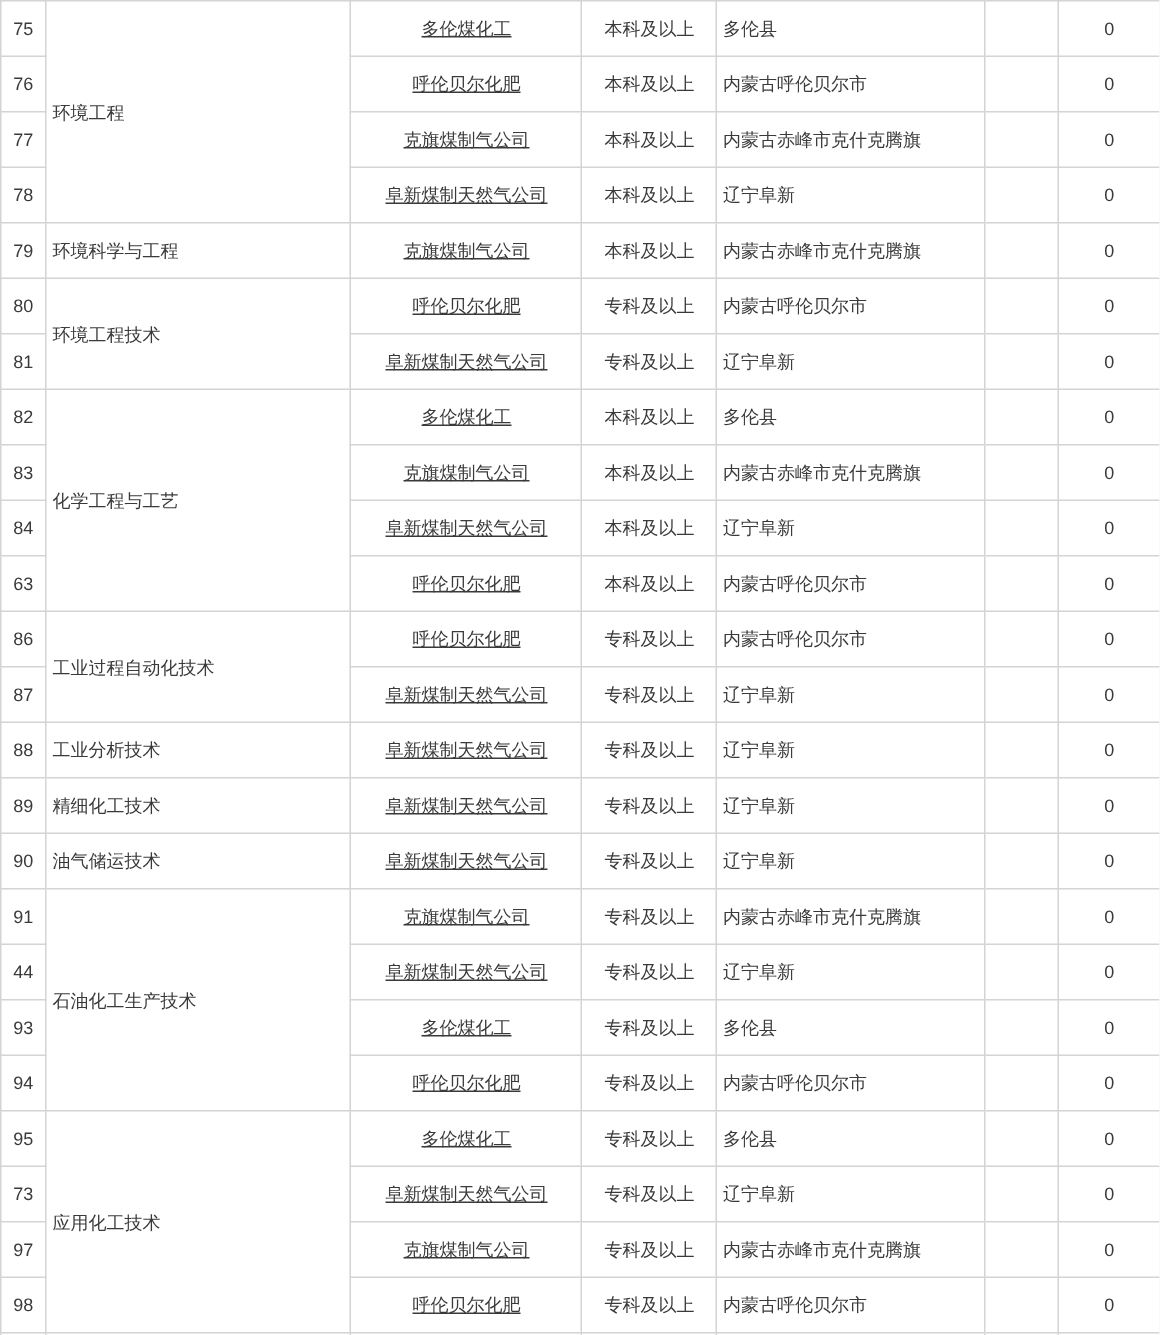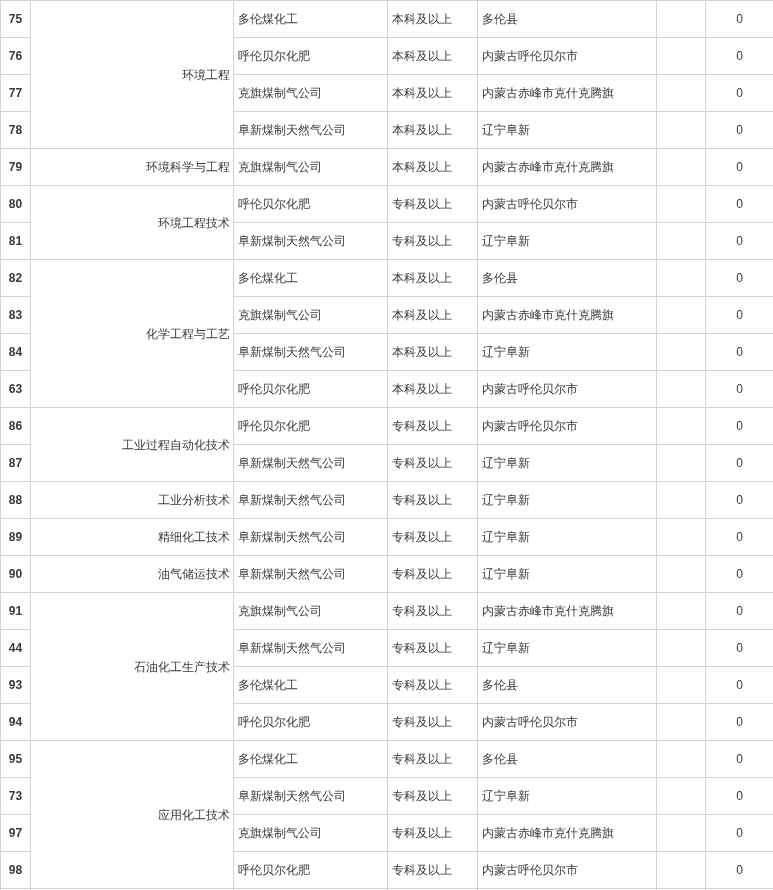--- a/index.html
+++ b/index.html
@@ -21,24 +21,24 @@
     height: 37px;
     padding: 0 3px 0 4px;
     font-size: 12px;
     line-height: 14px;
     color: #3a3a3a;
     white-space: nowrap;
     overflow: hidden;
     vertical-align: middle;
     background: #ffffff;
   }
-  table.jobs td.c-num   { text-align: center; padding: 0; font-weight: bold; }
-  table.jobs td.c-major { text-align: right; }
-  table.jobs td.c-company { text-align: left; }
-  table.jobs td.c-edu   { text-align: left; }
+  table.jobs td.c-num   { text-align: center; padding: 0; }
+  table.jobs td.c-major { text-align: left; }
+  table.jobs td.c-company { text-align: center; text-decoration: underline; }
+  table.jobs td.c-edu   { text-align: center; }
   table.jobs td.c-loc   { text-align: left; margin-left: 12px; }
   table.jobs td.c-empty { padding: 0; }
   table.jobs td.c-count { text-align: center; padding: 0; }
   tr.partial td { height: 20px; }
 </style>
 </head>
 <body>
 
 <div class="sheet">
   <table class="jobs">

